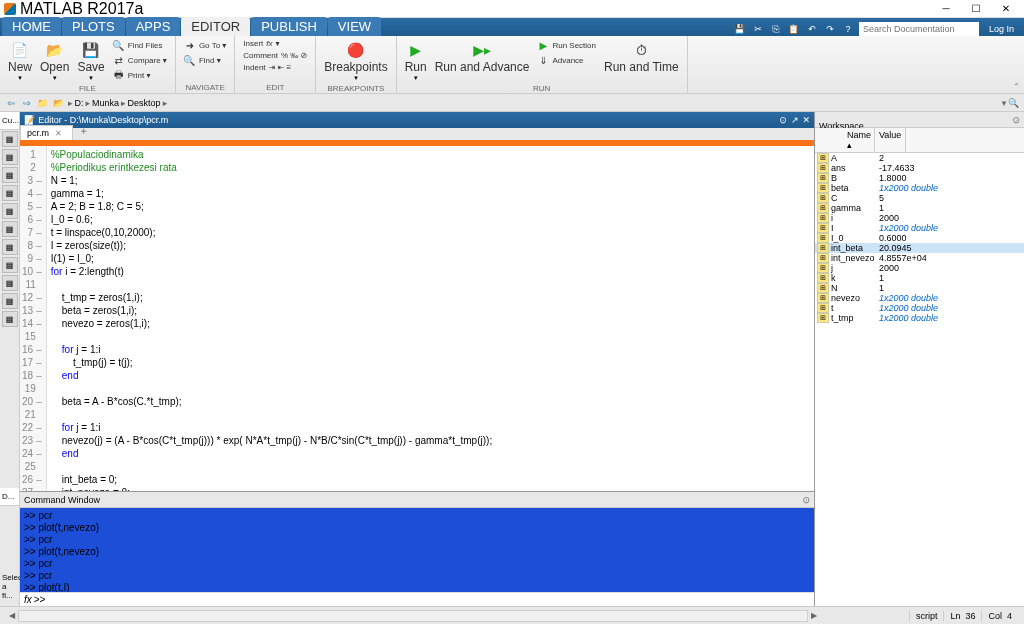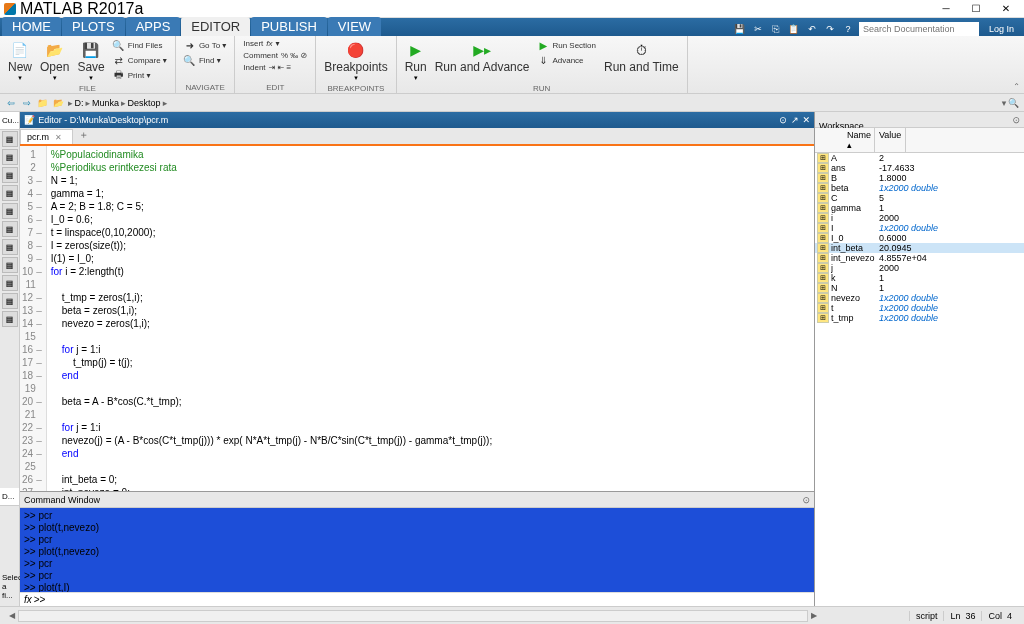--- a/index.html
+++ b/index.html
@@ -42,21 +42,21 @@
 .left-strip { width: 20px; background: #e8e8e8; border-right: 1px solid #ccc; display: flex; flex-direction: column; }
 .left-strip .tab-v { writing-mode: vertical-lr; font-size: 8px; padding: 4px 2px; background: #fff; border-bottom: 1px solid #ccc; cursor: pointer; }
 .left-strip .mini { width: 16px; height: 16px; margin: 1px auto; background: #ddd; border: 1px solid #bbb; font-size: 8px; display: flex; align-items: center; justify-content: center; cursor: pointer; }
 .left-strip .sel-label { writing-mode: vertical-lr; font-size: 8px; padding: 6px 2px; margin-top: auto; }
 
 .center { flex: 1; display: flex; flex-direction: column; min-width: 0; }
 .editor-panel { height: 380px; display: flex; flex-direction: column; border-bottom: 1px solid #999; }
 .editor-title { height: 16px; background: linear-gradient(#2b6ca3,#1e5a8e); color: #fff; font-size: 9px; display: flex; align-items: center; padding: 0 4px; }
 .editor-title .t { flex: 1; display: flex; align-items: center; gap: 3px; }
 .editor-title .win-icn { cursor: pointer; font-size: 9px; margin-left: 4px; }
-.file-tabs { height: 18px; background: #e8e8e8; display: flex; align-items: flex-end; border-bottom: 2px solid #f97316; }
+.file-tabs { height: 18px; background: #e8e8e8; display: flex; align-items: flex-end; border-bottom: 6px solid #f97316; }
 .file-tab { padding: 2px 10px 2px 6px; font-size: 9px; background: #fff; border: 1px solid #ccc; border-bottom: none; cursor: pointer; position: relative; }
 .file-tab .close { margin-left: 6px; font-size: 8px; color: #888; }
 .file-tabs .plus { padding: 2px 6px; font-size: 10px; color: #666; cursor: pointer; }
 
 .code-area { flex: 1; overflow: auto; background: #fff; display: flex; font-family: 'Consolas', monospace; font-size: 10px; line-height: 13px; }
 .gutter { background: #f7f7f7; border-right: 1px solid #ddd; color: #888; text-align: right; padding: 2px 4px 2px 2px; min-width: 24px; }
 .gutter .ln { display: flex; justify-content: flex-end; gap: 3px; }
 .gutter .ln .dash { color: #999; }
 .code { padding: 2px 4px; white-space: pre; }
 .code .comment { color: #228b22; }

